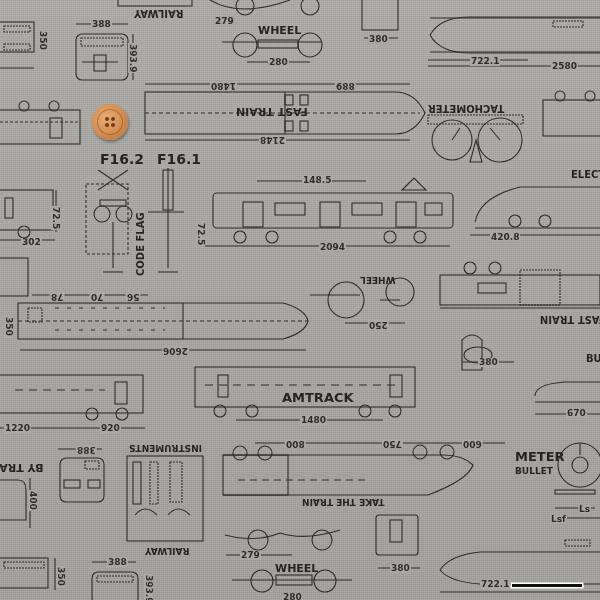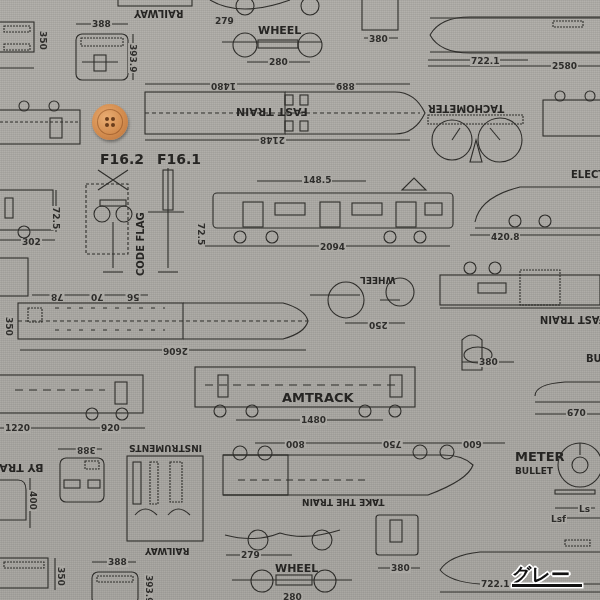--- a/index.html
+++ b/index.html
@@ -367,15 +367,14 @@
   <span class="dim vert" style="left:65px;top:566px">350</span>
   <span class="dim" style="left:107px;top:558px">388</span>
   <span class="dim vert" style="left:153px;top:574px">393.9</span>
   <span class="dim" style="left:240px;top:551px">279</span>
   <span class="dim" style="left:282px;top:593px">280</span>
   <span class="dim" style="left:390px;top:564px">380</span>
   <span class="dim" style="left:480px;top:580px">722.1</span>
   <span class="dim" style="left:578px;top:505px">Ls</span>
   <span class="dim" style="left:550px;top:515px">Lsf</span>
 
-  <span id="color-label">グレー</span>
   <div id="color-underline"></div>
 </div>
 
 </body></html>

